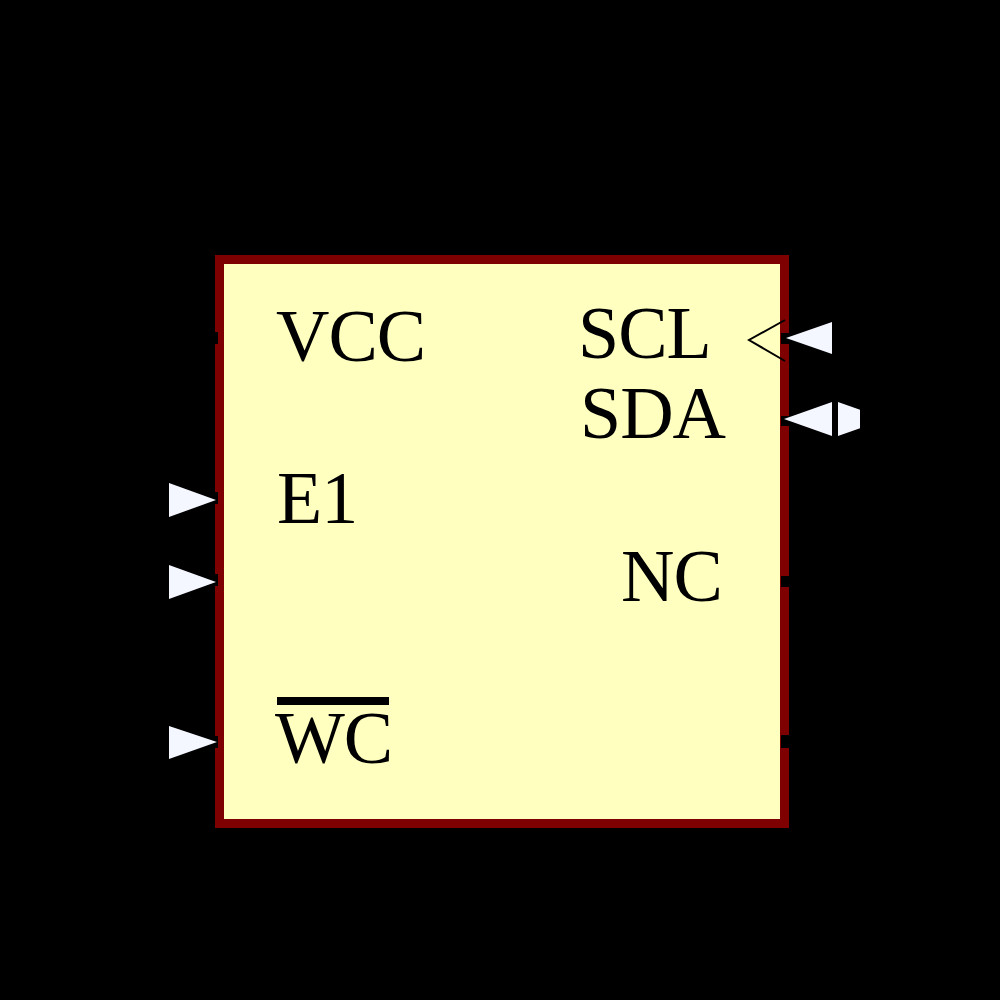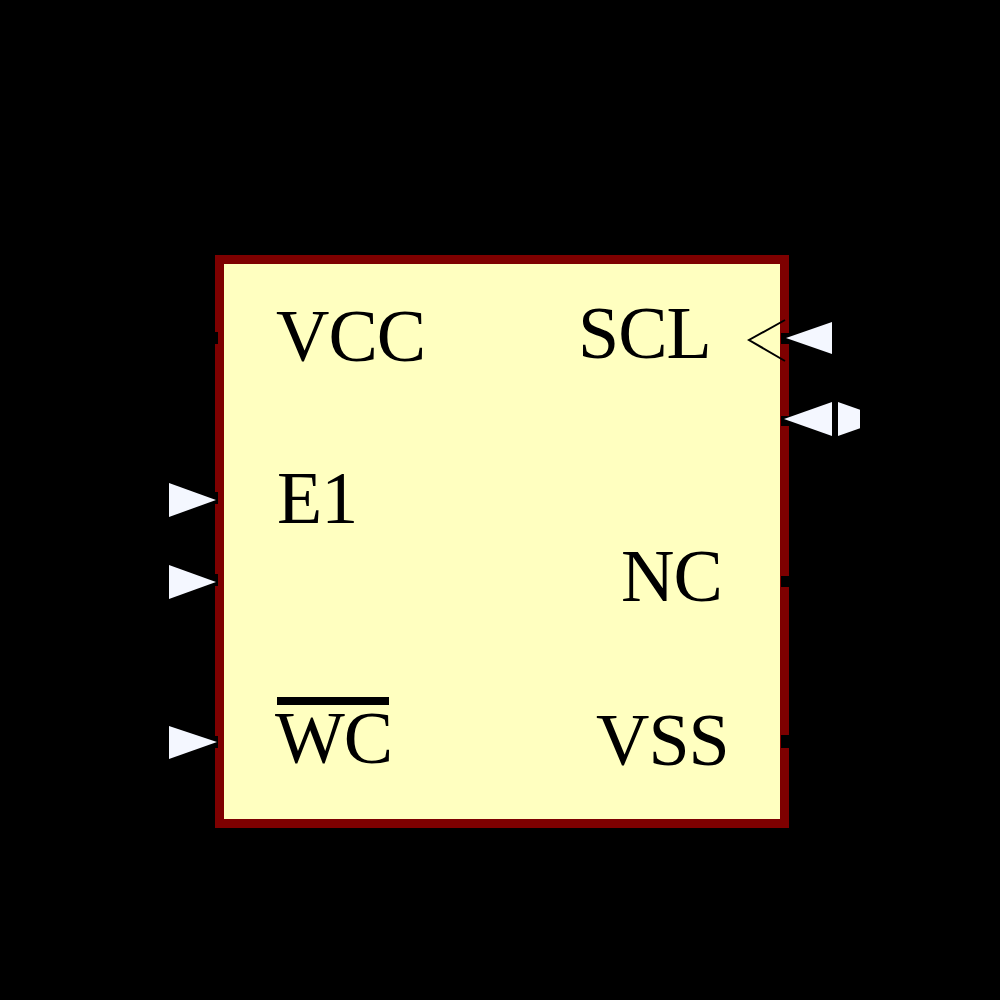--- a/index.html
+++ b/index.html
@@ -49,24 +49,24 @@
 </style>
 </head>
 <body>
 
 <div class="canvas">
 
   <div class="component-body"></div>
 
   <span class="pin-label" style="left:276px;top:299px;">VCC</span>
   <span class="pin-label" style="left:578px;top:296px;">SCL</span>
+  <span class="pin-label" style="left:580px;top:376px;">SDA</span>
   <span class="pin-label" style="left:277px;top:461px;">E1</span>
   <span class="pin-label" style="left:275px;top:701px;">WC</span>
   <span class="pin-label" style="left:621px;top:539px;">NC</span>
-  <span class="pin-label" style="left:596px;top:703px;">VSS</span>
 
   <div class="overline-bar" style="left:277px;top:697px;width:112px;height:8px;"></div>
 
   <div class="pin-stub" style="left:207px;top:332px;width:11px;height:12px;"></div>
   <div class="pin-stub" style="left:781px;top:333px;width:8px;height:11px;"></div>
   <div class="pin-stub" style="left:781px;top:416px;width:8px;height:10px;"></div>
   <div class="pin-stub" style="left:210px;top:492px;width:8px;height:12px;"></div>
   <div class="pin-stub" style="left:210px;top:574px;width:8px;height:12px;"></div>
   <div class="pin-stub" style="left:210px;top:736px;width:8px;height:12px;"></div>
   <div class="pin-stub" style="left:781px;top:576px;width:9px;height:11px;"></div>

